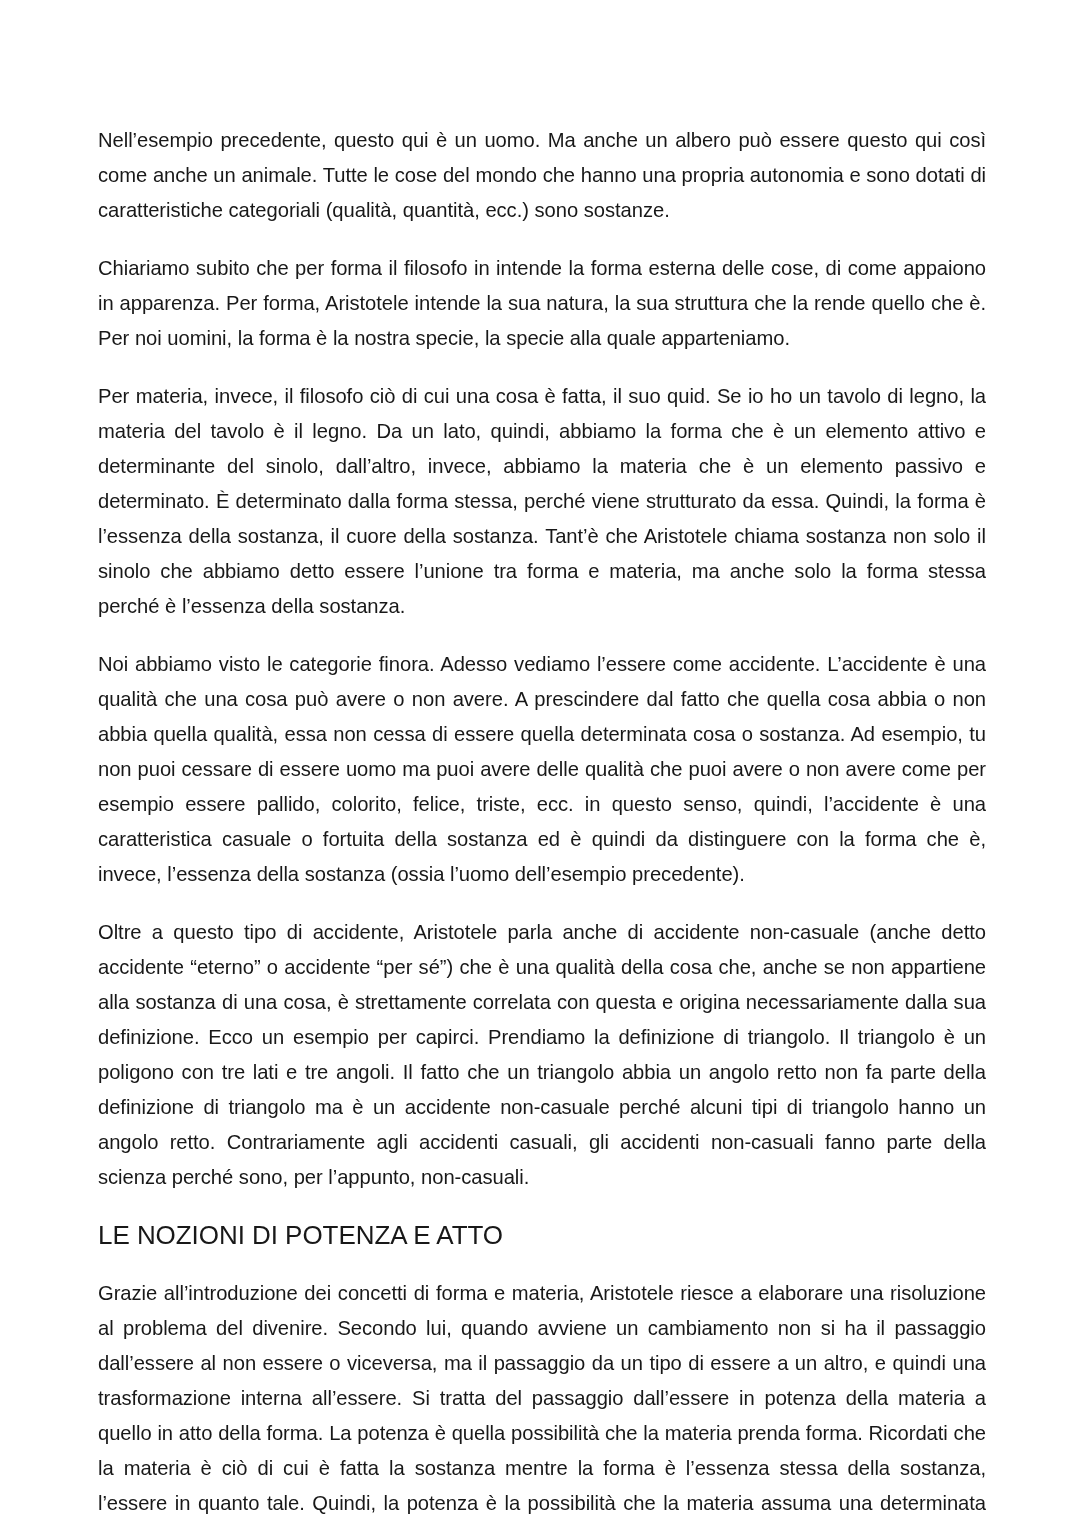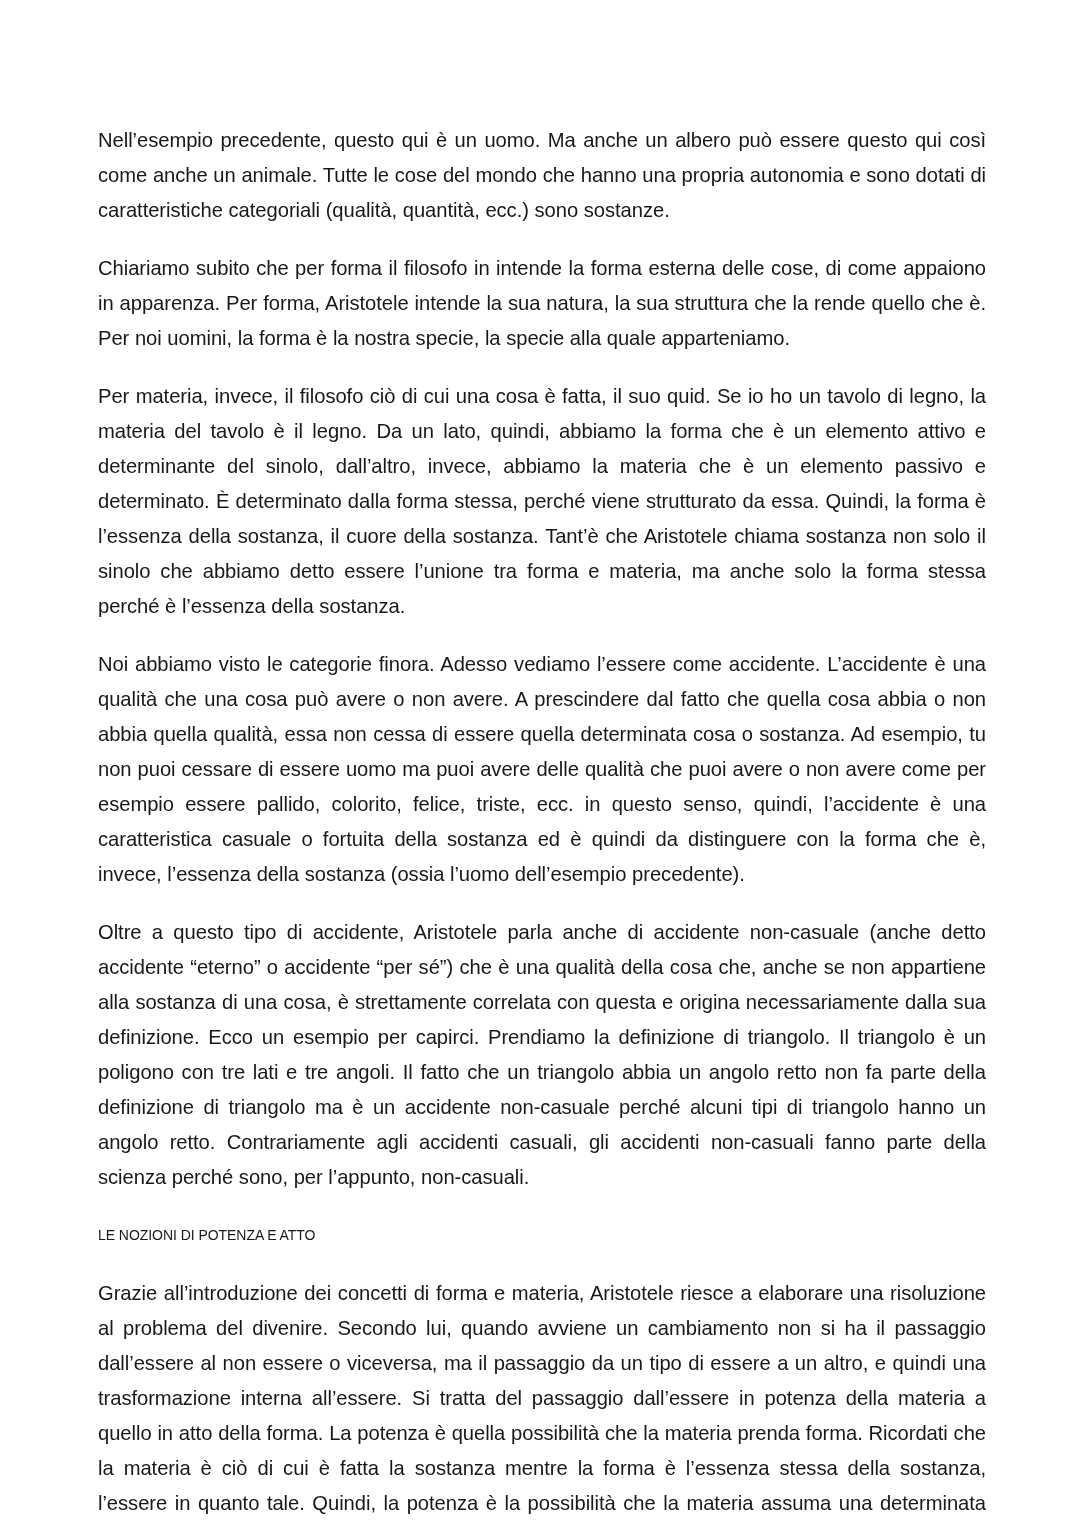--- a/index.html
+++ b/index.html
@@ -35,21 +35,21 @@
     text-justify: inter-word;
     word-spacing: 0.1px;
     letter-spacing: -0.05px;
     hyphens: none;
   }
   p.para:last-child {
     margin-bottom: 0;
   }
   h2.section-heading {
     margin: 0 0 23px 0;
-    font-size: 14px;
+    font-size: 26px;
     line-height: 35px;
     font-weight: normal;
     text-align: left;
     letter-spacing: -0.05px;
   }
 </style>
 </head>
 <body>
 
 <div class="page">

